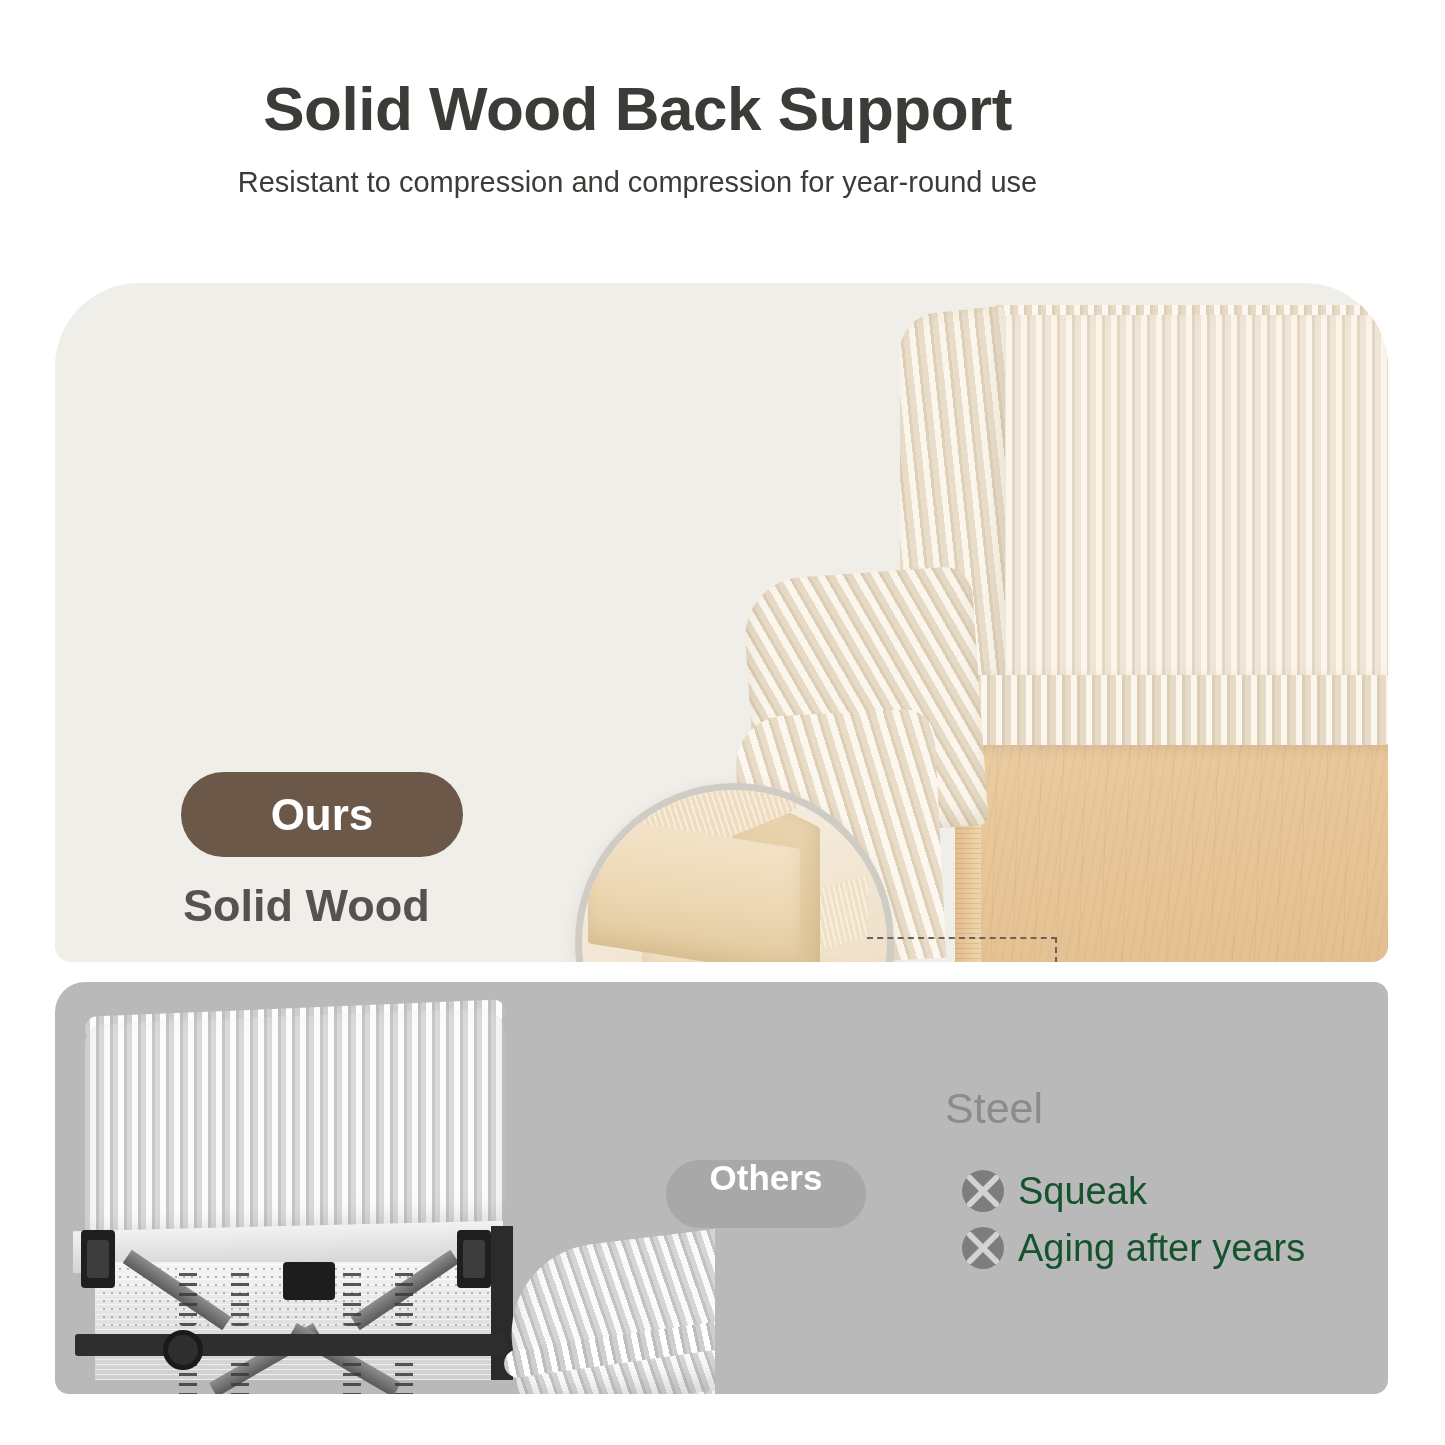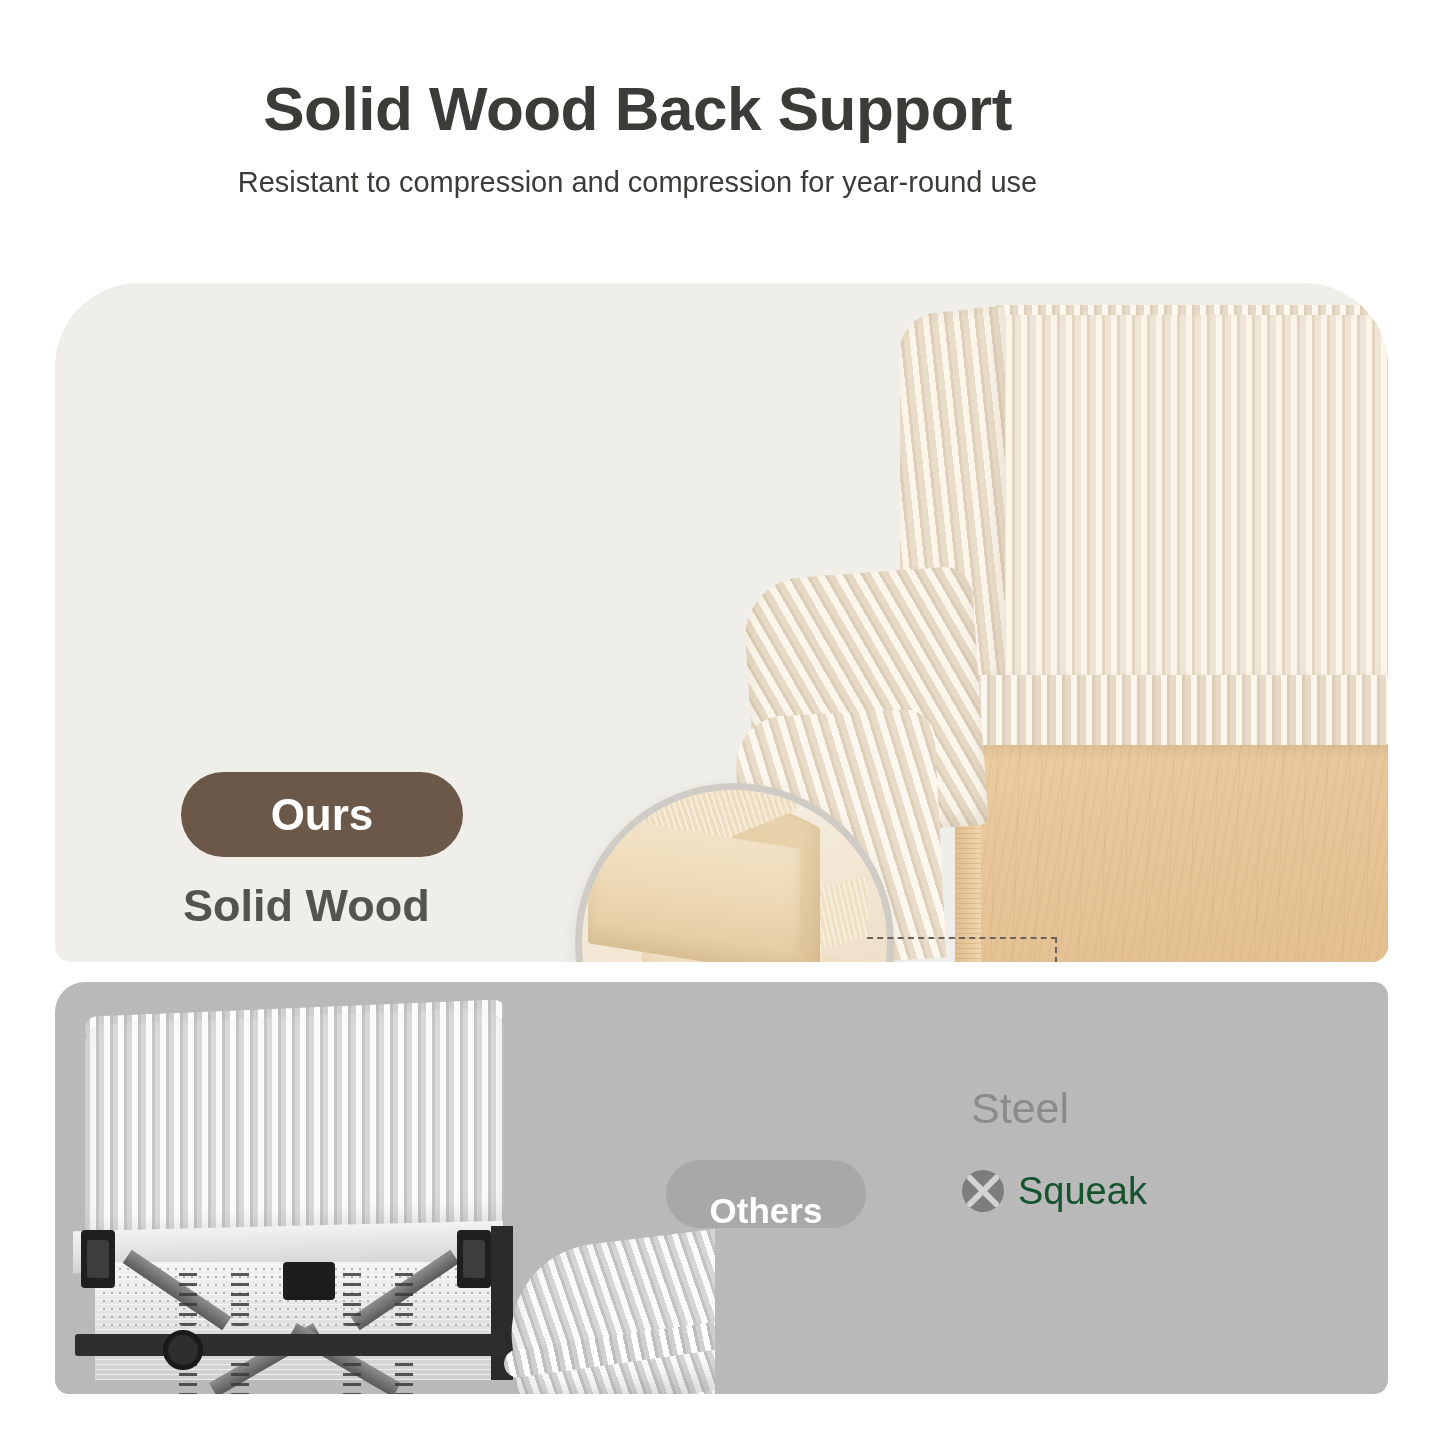--- a/index.html
+++ b/index.html
@@ -271,26 +271,25 @@
     position:absolute;left:470px;top:330px;width:300px;height:110px;
     background:repeating-linear-gradient(90deg,
       #d2d2d2 0 5px,#f3f3f3 5px 11px,#c0c0c0 11px 14px);
   }
 
   
   .others-material{
     position:absolute;left:945px;top:1087px;
     font-size:43px;color:#8b8b8b;font-weight:normal;line-height:1;
     white-space:nowrap;
-    margin-left:26px;
   }
   .others-badge{
     position:absolute;left:666px;top:1160px;width:200px;height:68px;
     background:#a8a8a8;border-radius:36px;
-    display:flex;align-items:flex-end;justify-content:center;
+    display:flex;align-items:flex-start;justify-content:center;
   }
   .others-badge span{
     color:#ffffff;font-size:35px;font-weight:bold;line-height:1;
   }
   .others-list{position:absolute;left:948px;top:1162px;}
   .others-row{display:flex;align-items:center;height:57px;}
   .xmark{
     position:relative;width:42px;height:42px;border-radius:50%;
     background:#7d7d7d;flex:none;
   }
@@ -384,13 +383,21 @@
 
 <div class="others-list">
   <div class="others-row">
     <span class="xmark">
       <svg width="32" height="32" viewBox="0 0 32 32">
         <path d="M3 3 L29 29 M29 3 L3 29" fill="none" stroke="#d3d3d3" stroke-width="6" stroke-linecap="round"></path>
       </svg>
     </span>
     <span>Squeak</span>
   </div>
+  <div class="others-row">
+    <span class="xmark">
+      <svg width="32" height="32" viewBox="0 0 32 32">
+        <path d="M3 3 L29 29 M29 3 L3 29" fill="none" stroke="#d3d3d3" stroke-width="6" stroke-linecap="round"></path>
+      </svg>
+    </span>
+    <span>Aging after years</span>
+  </div>
 </div>
 
 </body></html>

